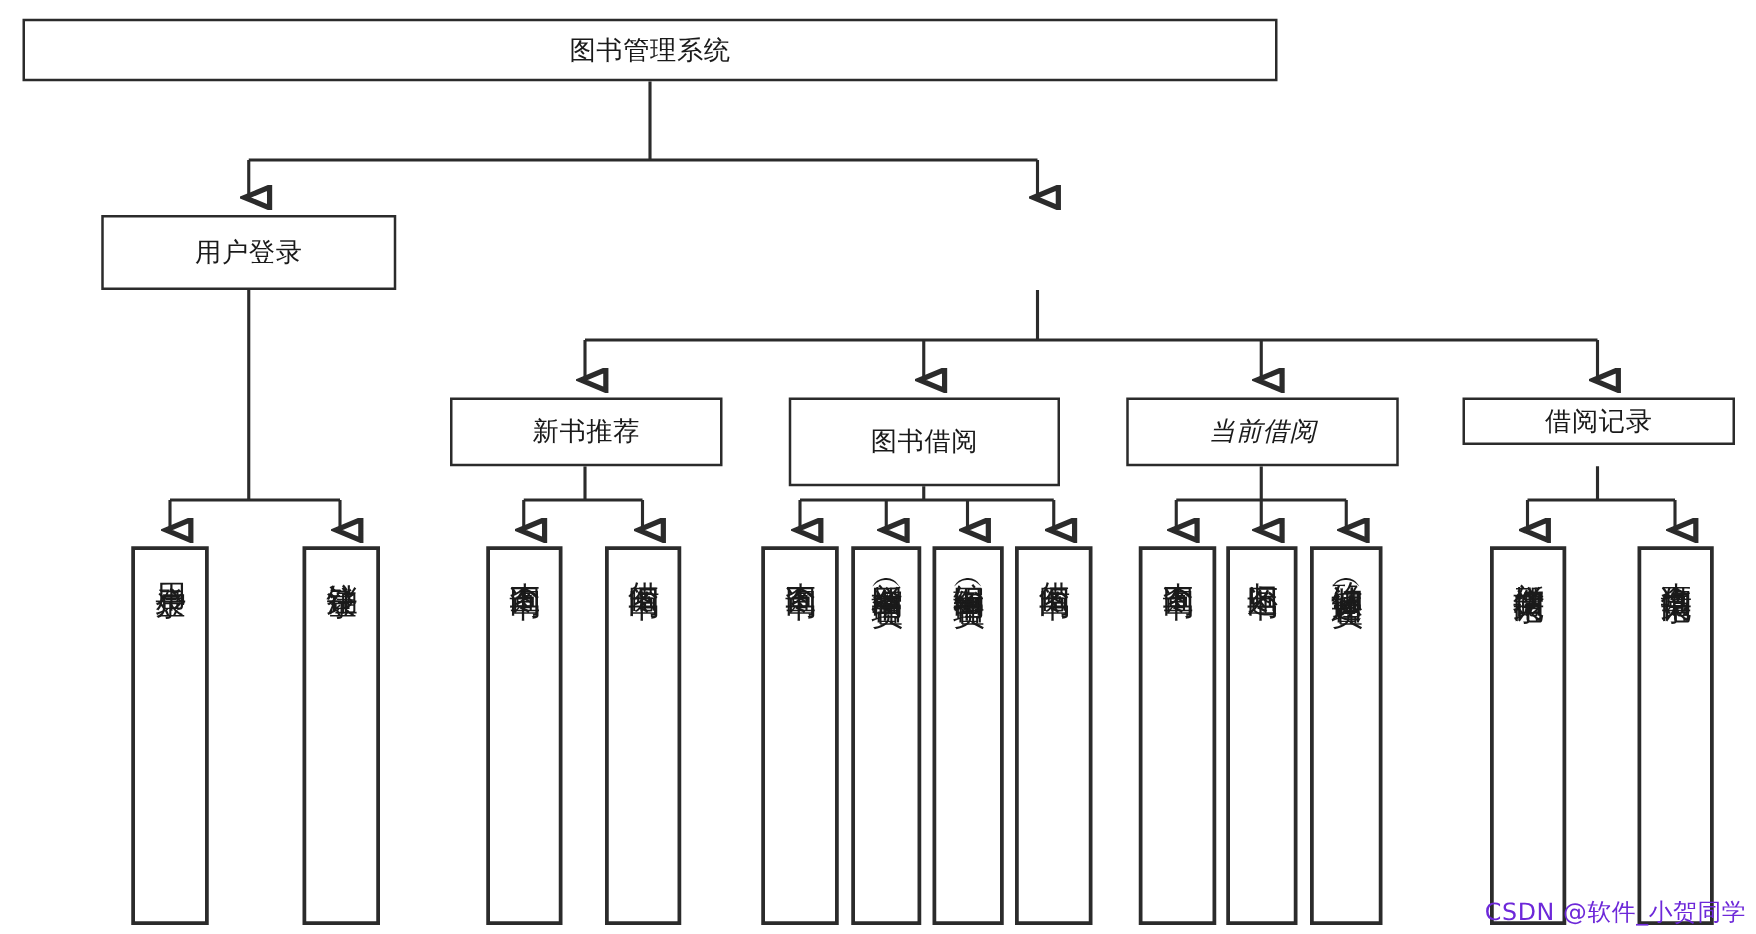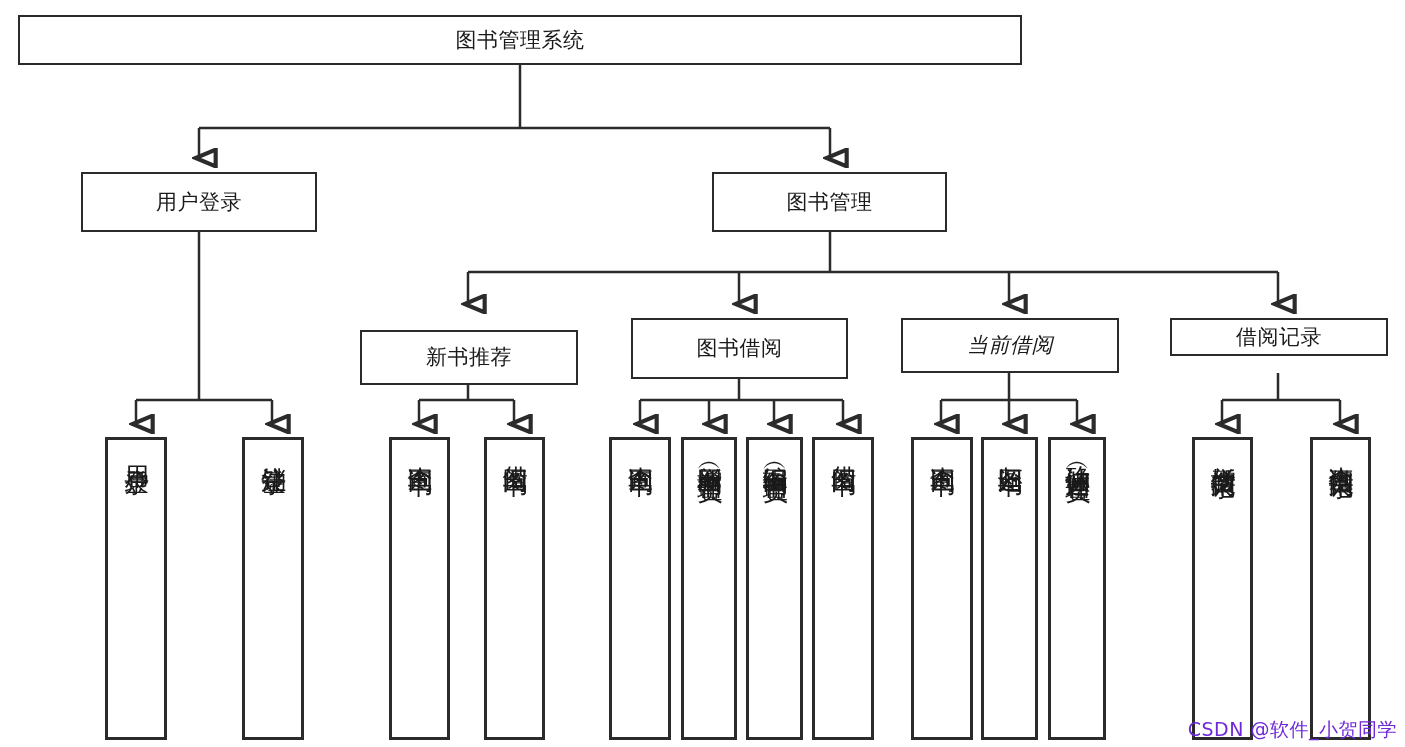--- a/index.html
+++ b/index.html
@@ -125,28 +125,25 @@
     <line x1="1340" y1="400" x2="1340" y2="424" marker-end="url(#arrow)"></line>
   </svg>
 
   <div class="node" style="left:18px;top:15px;width:1004px;height:50px;">
     <span class="label">图书管理系统</span>
   </div>
 
   <div class="node" style="left:81px;top:172px;width:236px;height:60px;">
     <span class="label">用户登录</span>
   </div>
-  <div class="node" style="left:712px;top:172px;width:235px;height:60px;">
-    <span class="label">图书管理</span>
-  </div>
 
-  <div class="node" style="left:360px;top:318px;width:218px;height:55px;margin-top:12px;">
+  <div class="node" style="left:360px;top:318px;width:218px;height:55px;">
     <span class="label">新书推荐</span>
   </div>
-  <div class="node" style="left:631px;top:318px;width:217px;height:61px;">
+  <div class="node" style="left:631px;top:318px;width:217px;height:71px;">
     <span class="label">图书借阅</span>
   </div>
   <div class="node" style="left:901px;top:318px;width:218px;height:55px;font-style:italic;">
     <span class="label">当前借阅</span>
   </div>
   <div class="node" style="left:1170px;top:318px;width:218px;height:38px;">
     <span class="label">借阅记录</span>
   </div>
 
   <div class="node leaf" style="left:105px;top:437px;width:62px;height:303px;">

